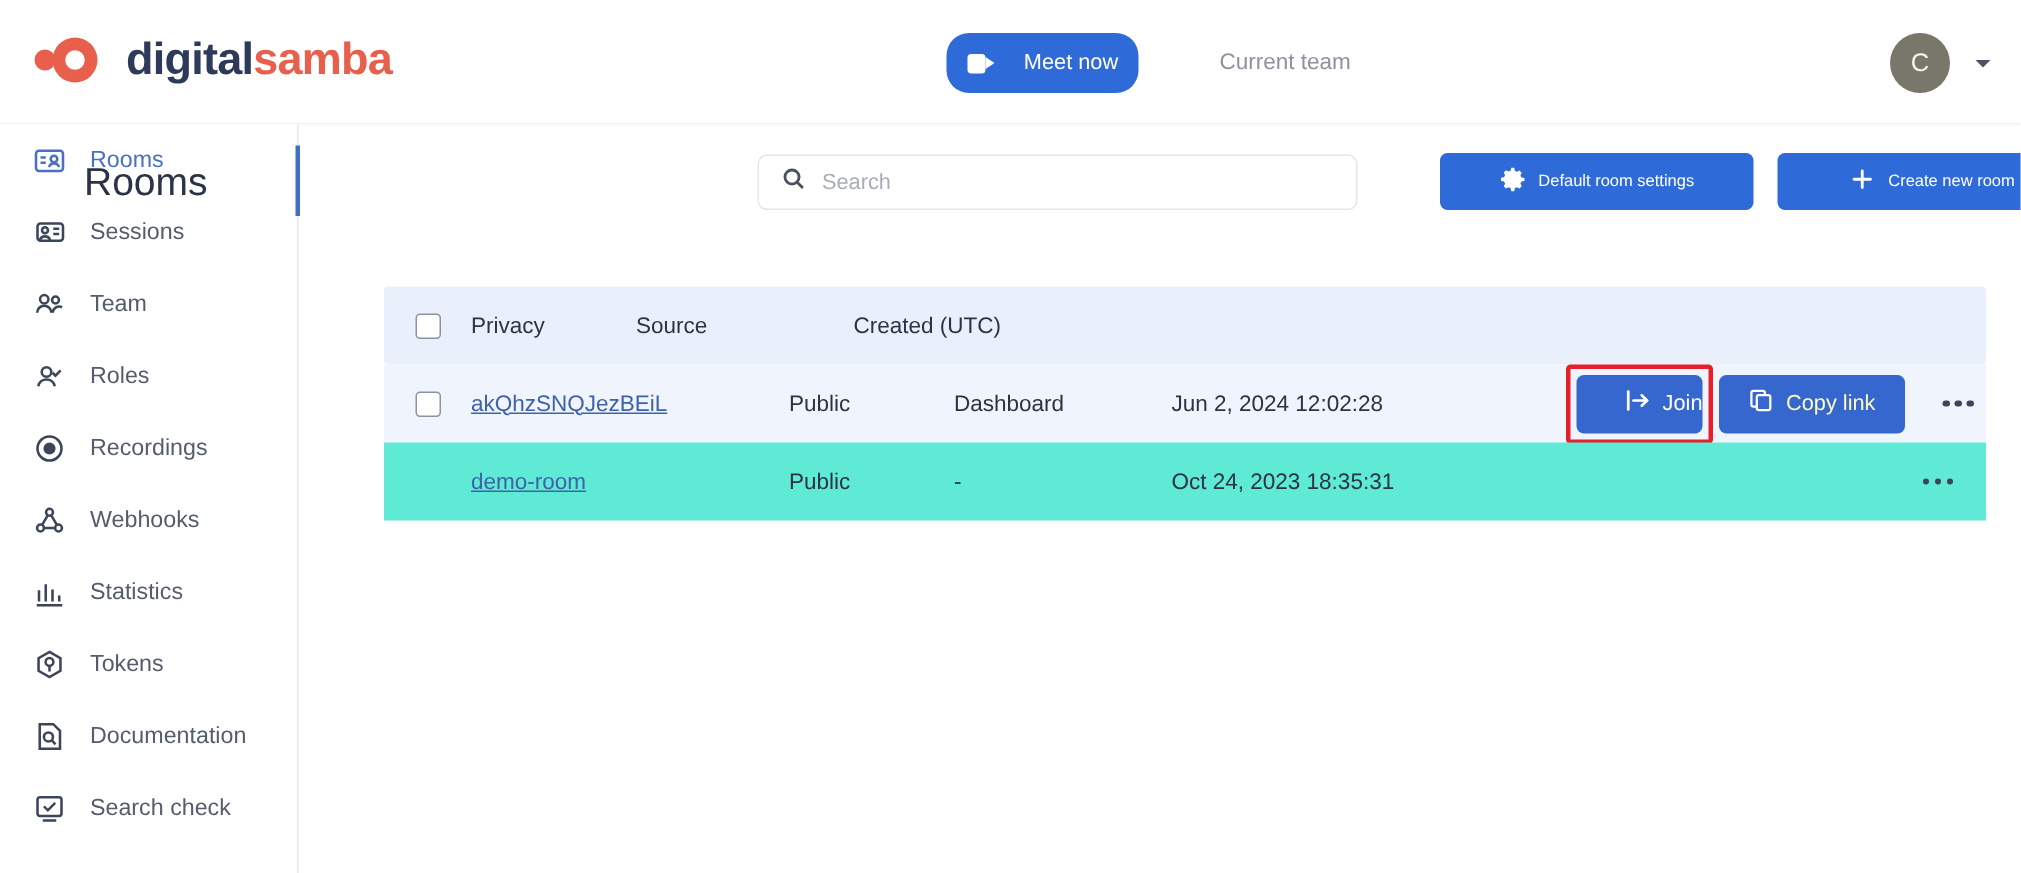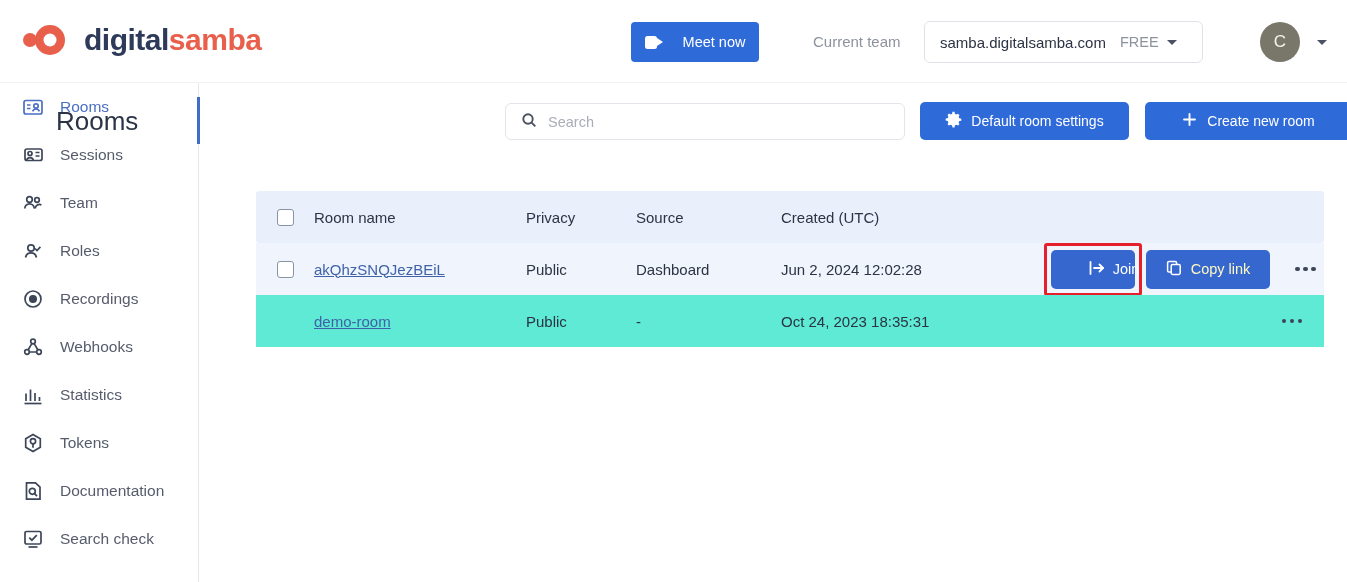--- a/index.html
+++ b/index.html
@@ -20,21 +20,21 @@
     display:flex; align-items:center;
   }
   .logo-wrap { position:absolute; left:22px; top:22px; display:flex; align-items:center; gap:10px; }
   .logo-mark { width:52px; height:36px; }
   .logo-text { font-size:30px; font-weight:bold; letter-spacing:-0.5px; line-height:1; }
   .logo-text .d { color:#2e3a59; }
   .logo-text .s { color:#e8604c; }
 
   .meet-now {
     position:absolute; left:631px; top:22px; width:128px; height:40px;
-    background:#2f6ad9; border:none; border-radius:4px;
+    background:#2f6ad9; border:none; border-radius:15px;
     color:#fff; font-size:14.5px; font-family:"Liberation Sans",sans-serif;
     display:flex; align-items:center; justify-content:center; gap:20px;
     cursor:pointer;
   }
   .cam-icon { width:18px; height:13px; position:relative; display:inline-block; }
   .cam-icon .body { position:absolute; left:0; top:0; width:12px; height:13px; background:#fff; border-radius:2.5px; }
   .cam-icon .lens { position:absolute; right:0; top:2.5px; width:0; height:0;
       border-top:4px solid transparent; border-bottom:4px solid transparent; border-left:6px solid #fff; }
 
   .current-team {
@@ -82,23 +82,24 @@
     display:flex; align-items:center; gap:11px; padding-left:15px;
   }
   .search-box input {
     border:none; outline:none; font-size:14.5px; color:#2b3344;
     font-family:"Liberation Sans",sans-serif; width:330px; background:transparent;
   }
   .search-box input::placeholder { color:#a9adb6; }
 
   .btn-blue {
     position:absolute; height:38px; background:#2f6ad9; border:none; border-radius:5px;
-    color:#fff; font-size:14px; font-family:"Liberation Sans",sans-serif;
+    color:#fff; font-size:11px; font-family:"Liberation Sans",sans-serif;
     display:flex; align-items:center; justify-content:center; gap:9px; cursor:pointer;
     padding:0 17px;
+    margin-left:40px;
   }
   #btn-default-settings { left:920px; top:102px; width:209px; }
   #btn-create-room { left:1145px; top:102px; width:206px; }
 
   
   .table { position:absolute; left:256px; top:191px; width:1068px; }
   .row { display:flex; align-items:center; height:52px; position:relative; }
   .row.header { background:#e9f0fb; color:#2b3446; font-size:15px; border-radius:3px; }
   .row.hl { background:#f0f4fc; }
   .row.plain { background:#5eead4; }
@@ -108,21 +109,21 @@
   .c-priv { flex:0 0 110px; }
   .c-src  { flex:0 0 145px; }
   .c-date { flex:0 0 270px; }
   .c-act  { flex:1; display:flex; align-items:center; justify-content:flex-end; padding-right:8px; gap:11px; }
   .row.body { font-size:15px; color:#2b3344; }
   .room-link { color:#3f62a8; text-decoration:underline; cursor:pointer; font-size:15px; }
 
   .btn-join {
     position:relative; height:39px; width:84px; background:#3667cf; border:none; border-radius:5px;
     color:#fff; font-size:14.5px; font-family:"Liberation Sans",sans-serif;
-    display:flex;align-items:center;justify-content:center;gap:8px;cursor:pointer;padding-left:42px;
+    display:flex;align-items:center;justify-content:flex-end;gap:8px;cursor:pointer;padding-left:42px;
   }
   .join-highlight {
     position:absolute; left:-7px; top:-7px; width:98px; height:53px;
     border:3px solid #e5202a; border-radius:3px; pointer-events:none;
   }
   .btn-copy {
     height:39px; width:124px; background:#3667cf; border:none; border-radius:5px;
     color:#fef9c3; font-size:14.5px; font-family:"Liberation Sans",sans-serif;
     display:flex;align-items:center;justify-content:center;gap:9px;cursor:pointer;
   }
@@ -151,25 +152,20 @@
     <button class="meet-now">
       <span class="cam-icon">
         <span class="body"></span>
           <span class="lens"></span>
       </span>
       <span>Meet now</span>
     </button>
 
     <div class="current-team">Current team</div>
 
-    <div class="team-select">
-      <span class="team-domain">samba.digitalsamba.com</span>
-      <span class="team-plan">FREE</span>
-      <span class="caret"></span>
-    </div>
 
     <div class="avatar-wrap">
       <div class="avatar">C</div>
       <span class="caret"></span>
     </div>
   </div>
 
   <div class="sidebar">
 
     <div class="nav-item active">
@@ -316,21 +312,20 @@
     </span>
     <span>Create new room</span>
   </button>
 
   <div class="table">
 
     <div class="row header">
       <div class="c-check">
         <span class="cb"></span>
       </div>
-      <div class="c-name">Room name</div>
       <div class="c-priv">Privacy</div>
       <div class="c-src">Source</div>
       <div class="c-date">Created (UTC)</div>
       <div class="c-act"></div>
     </div>
 
     <div class="row body hl">
       <div class="c-check">
         <span class="cb"></span>
       </div>

